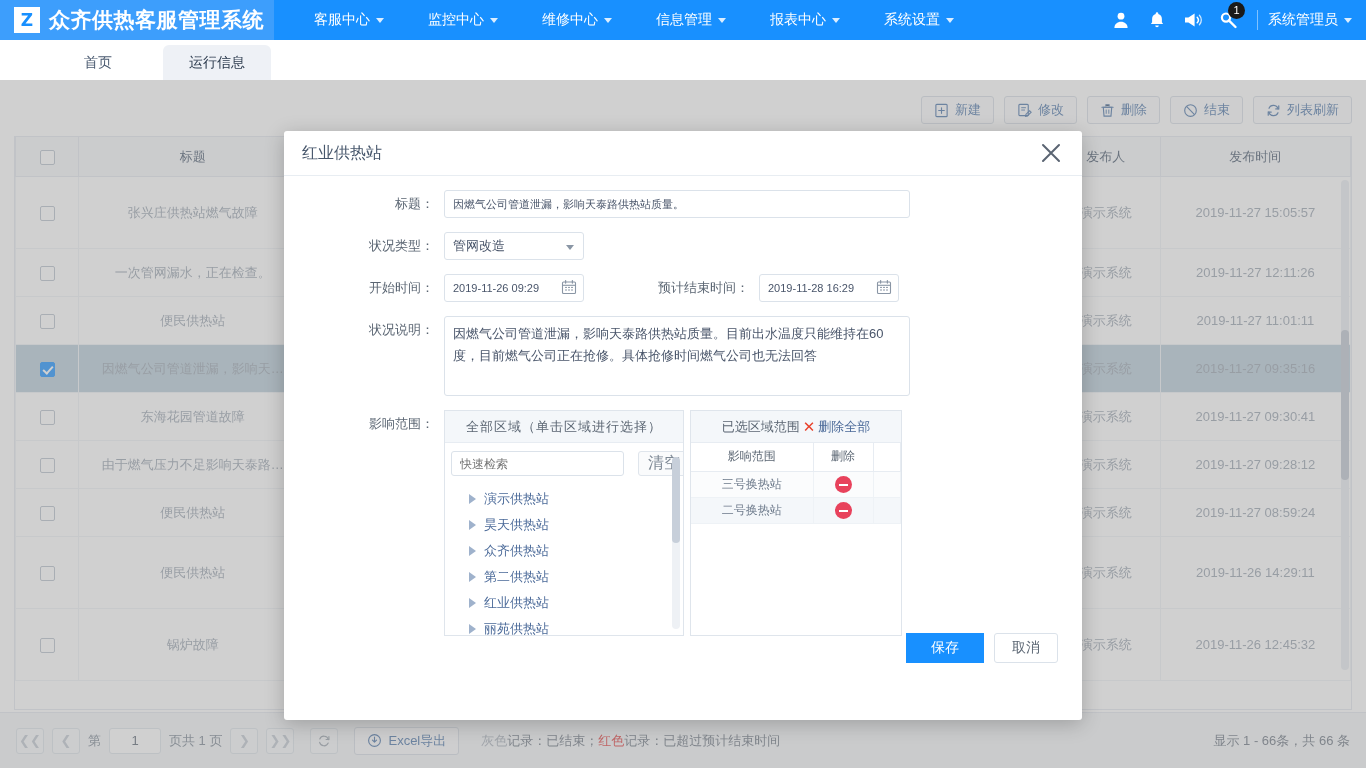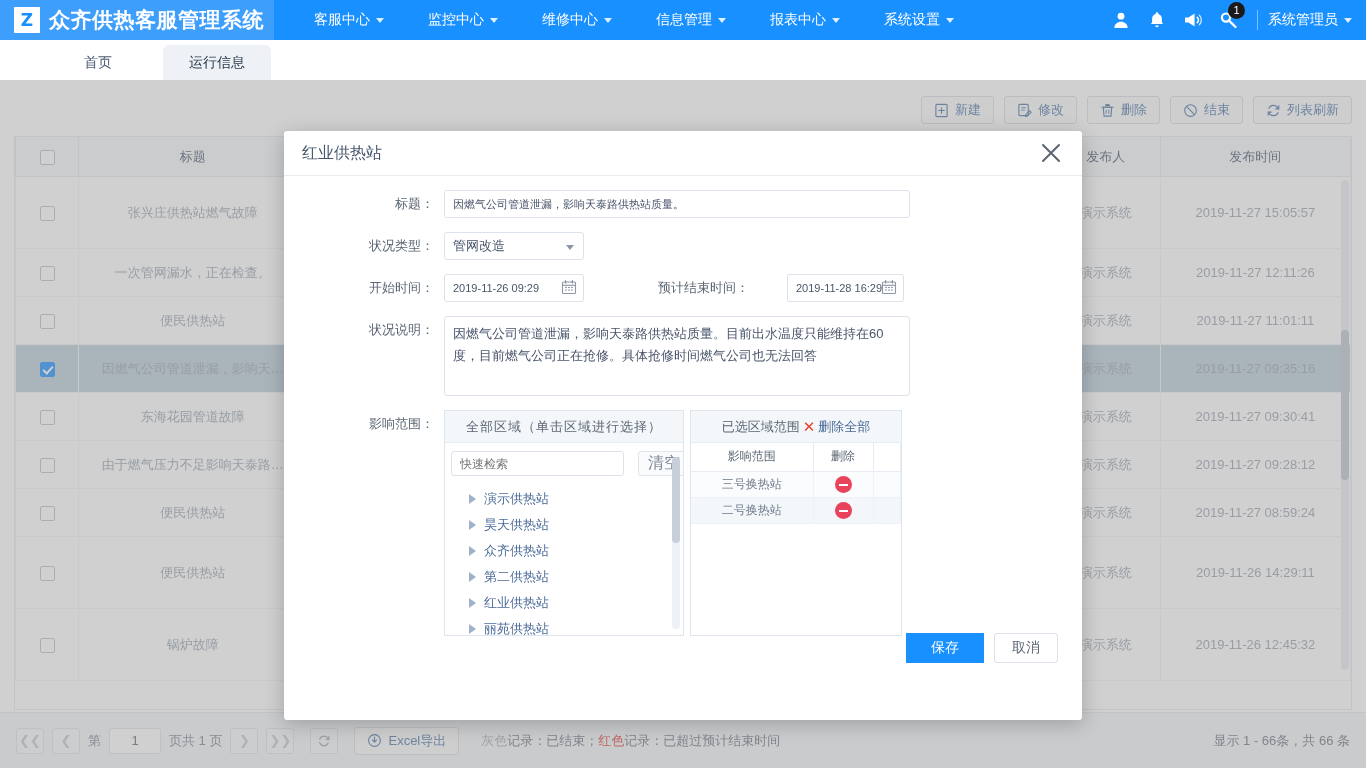--- a/index.html
+++ b/index.html
@@ -588,21 +588,21 @@
           <svg width="16" height="16" viewBox="0 0 16 16">
               <rect x="1.5" y="3" width="13" height="11.5" rx="1" fill="none" stroke="#8a96a5" stroke-width="1.1"></rect>
               <path d="M1.5 6.3h13" stroke="#8a96a5" stroke-width="1.1"></path>
               <path d="M4.6 1.6v2.4M11.4 1.6v2.4" stroke="#8a96a5" stroke-width="1.3" stroke-linecap="round"></path>
               <path d="M4 8.4h2M7 8.4h2M10 8.4h2M4 11h2M7 11h2M10 11h2" stroke="#8a96a5" stroke-width="1"></path>
             </svg>
         </span>
       </div>
       <div class="flabel" style="width:175px">预计结束时间：</div>
       <div class="dtwrap">
-        <input class="finput" style="width: 117px; padding-right: 12px; margin-left: 28px;" value="2019-11-28 16:29">
+        <input class="finput" style="width: 140px; padding-right: 12px;" value="2019-11-28 16:29">
         <span class="cal">
           <svg width="16" height="16" viewBox="0 0 16 16">
               <rect x="1.5" y="3" width="13" height="11.5" rx="1" fill="none" stroke="#8a96a5" stroke-width="1.1"></rect>
               <path d="M1.5 6.3h13" stroke="#8a96a5" stroke-width="1.1"></path>
               <path d="M4.6 1.6v2.4M11.4 1.6v2.4" stroke="#8a96a5" stroke-width="1.3" stroke-linecap="round"></path>
               <path d="M4 8.4h2M7 8.4h2M10 8.4h2M4 11h2M7 11h2M10 11h2" stroke="#8a96a5" stroke-width="1"></path>
             </svg>
         </span>
       </div>
     </div>

